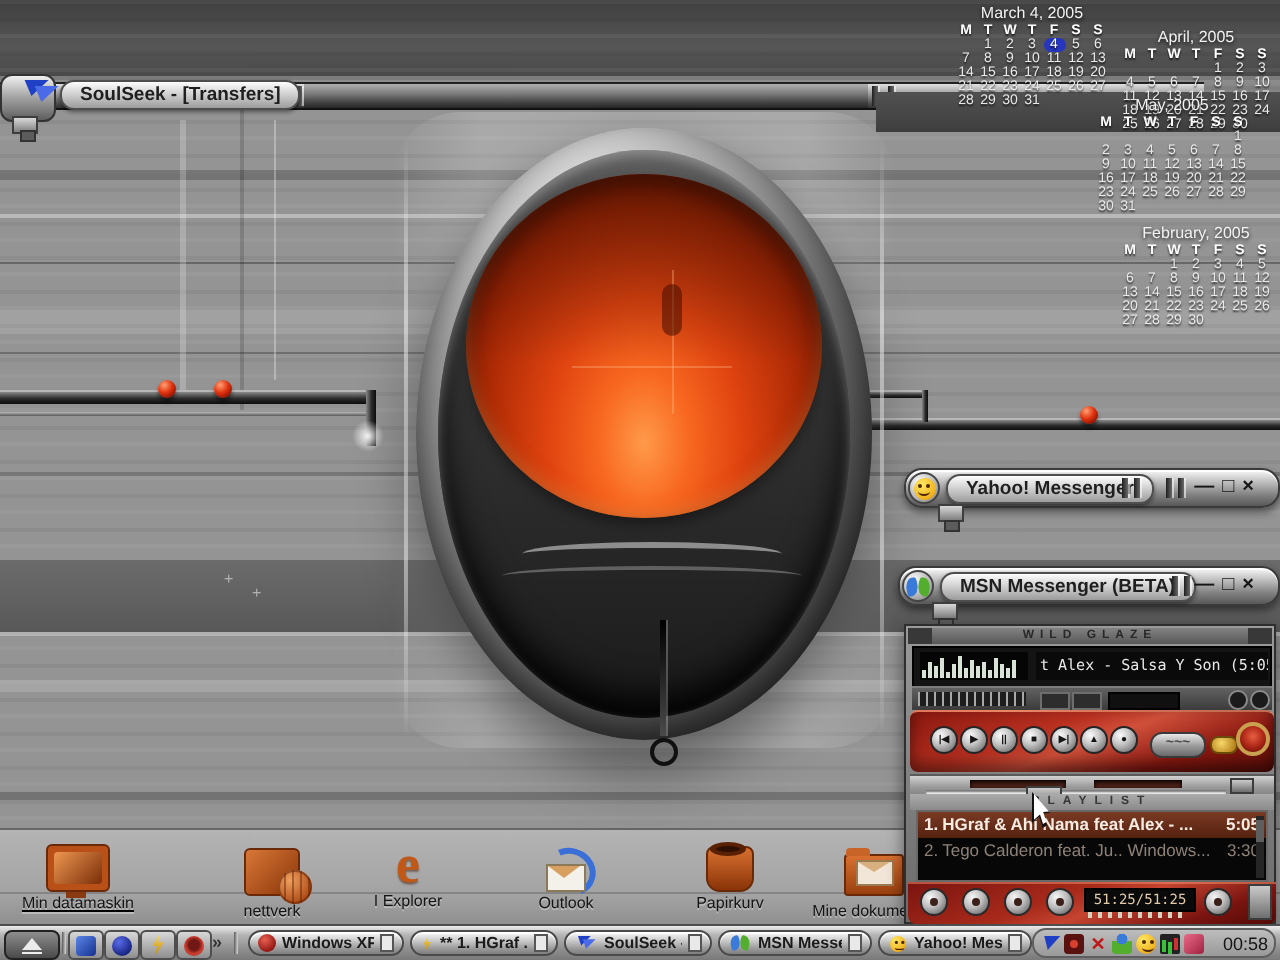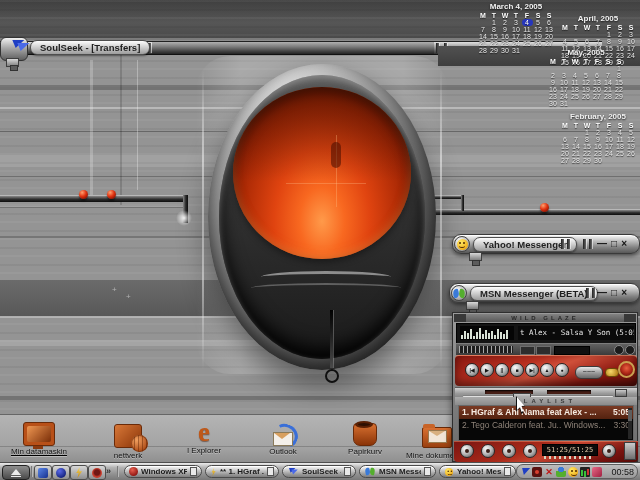--- a/index.html
+++ b/index.html
@@ -23,21 +23,21 @@
   .dome-shade{position:absolute;inset:0;border-radius:50%;background:linear-gradient(180deg,rgba(40,8,0,.5),rgba(40,8,0,0) 55%);}
   .dome-line-v{position:absolute;left:58%;top:28%;width:1px;height:42%;background:rgba(255,190,130,.35);}
   .dome-line-h{position:absolute;left:30%;top:56%;width:45%;height:1px;background:rgba(255,200,150,.3);}
   .dome-fig{position:absolute;left:55%;top:32%;width:10px;height:26px;border-radius:5px;background:rgba(70,12,0,.55);}
   .orb-slit{position:absolute;border-radius:50%;}
   .orb-seam{position:absolute;left:111px;top:235px;width:3px;height:58px;background:linear-gradient(180deg,#000,#4a4a4a);box-shadow:1px 0 0 rgba(255,255,255,.25);}
   .orb-hook{position:absolute;left:106px;top:294px;width:10px;height:10px;border:2px solid #101010;border-radius:50%;}
   .rband{position:absolute;left:438px;top:46px;width:202px;height:20px;background:linear-gradient(180deg,#515151,#3e3e3e);z-index:5;}
   
   .calendar{position:absolute;z-index:6;text-align:center;}
-  .cal-title{font-size:8px;font-weight:bold;color:#f2f2f2;text-shadow:0 1px 2px rgba(0,0,0,.85);margin-bottom:1px;}
+  .cal-title{font-size:8px;font-weight:normal;color:#f2f2f2;text-shadow:0 1px 2px rgba(0,0,0,.85);margin-bottom:1px;}
   .cal-grid{display:grid;grid-template-columns:repeat(7,11px);justify-content:center;}
   .cal-cell{height:7px;line-height:7px;font-size:7px;color:#e9e9e9;text-shadow:0 1px 1px rgba(0,0,0,.7);}
   .cal-head{font-weight:bold;color:#ffffff;}
   .cal-today{background:#2636bd;border-radius:4px;color:#fff;}
   
   .pill-bar{position:absolute;height:18px;border-radius:9px;border:1px solid #3a3a3a;background:linear-gradient(180deg,#fafafa,#c4c4c4 30%,#808080 70%,#585858);box-shadow:0 2px 4px rgba(0,0,0,.5),inset 0 1px 0 rgba(255,255,255,.85);z-index:7;}
   .cap{position:absolute;left:1px;top:1px;width:16px;height:16px;border-radius:50%;background:radial-gradient(circle at 35% 30%,#fff,#bbb 55%,#777);border:1px solid #444;box-sizing:border-box;display:flex;align-items:center;justify-content:center;}
   .pill-label{position:absolute;left:20px;top:2px;height:13px;line-height:13px;padding:0 9px;border-radius:7px;border:1px solid #4e4e4e;background:linear-gradient(180deg,#fdfdfd,#d2d2d2 45%,#9c9c9c);font-size:9.5px;font-weight:bold;color:#1f1f1f;box-shadow:0 1px 2px rgba(0,0,0,.45);white-space:nowrap;}
   .groove{position:absolute;top:4px;width:3px;height:10px;background:linear-gradient(90deg,#1f1f1f,#6a6a6a);box-shadow:1px 0 0 rgba(255,255,255,.55);}
   .win-controls{position:absolute;right:12px;top:2px;display:flex;gap:4px;font-size:10px;font-weight:bold;color:#161616;line-height:14px;}
@@ -534,21 +534,21 @@
       <div class="corner-piece"></div>
     </div>
   </div>
 
   <div class="dicon" style="left:7px;top:418px;text-decoration:underline;">
     <div class="art">
         <div class="monitor"></div>
       </div>
     <div class="lbl">Min datamaskin</div>
   </div>
-  <div class="dicon" style="left:96px;top:420px;">
+  <div class="dicon" style="left:104px;top:420px;">
     <div class="art">
         <div class="netsq">
           <div class="netglobe"></div>
         </div>
       </div>
     <div class="lbl" style="margin-top:3px;">nettverk</div>
   </div>
   <div class="dicon" style="left:172px;top:417px;">
     <div class="art">
         <div class="ie-e">e</div>

